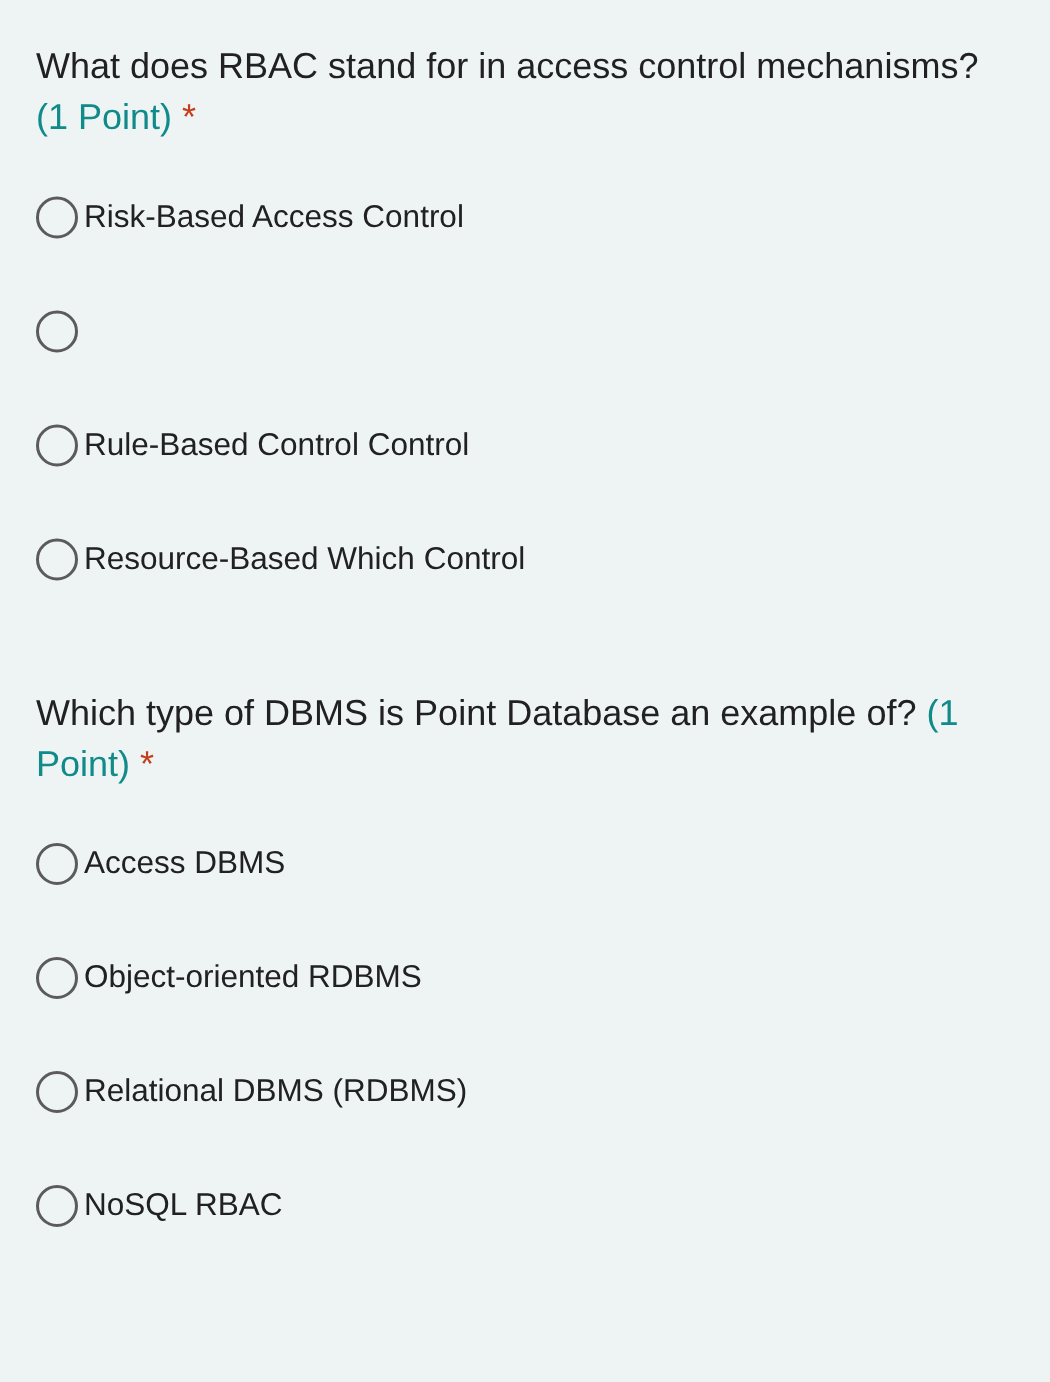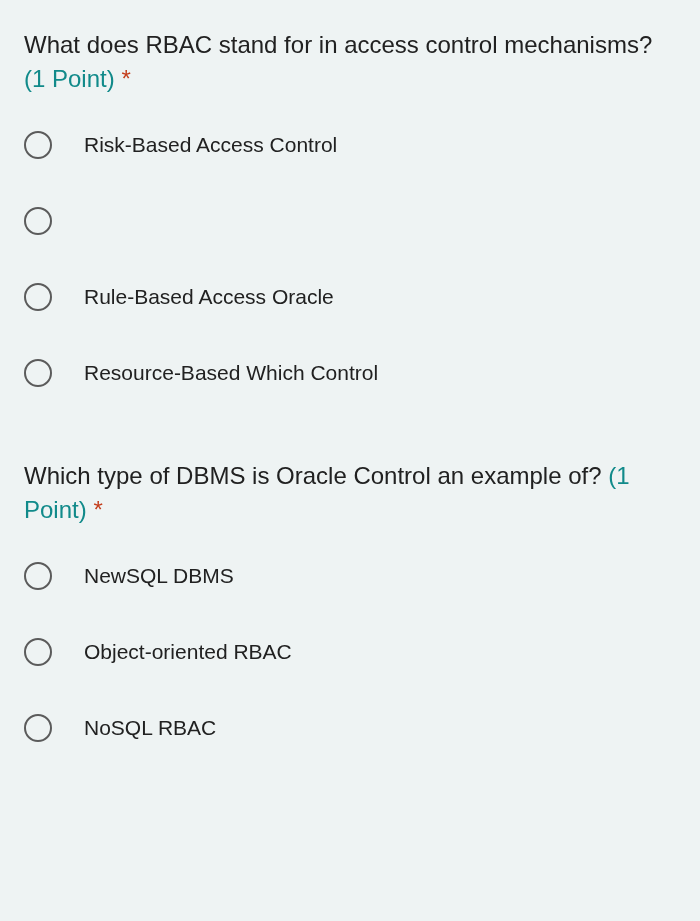--- a/index.html
+++ b/index.html
@@ -32,21 +32,21 @@
       color: #c43e1c;
     }
     .options {
       display: flex;
       flex-direction: column;
       gap: 48px;
     }
     .option {
       display: flex;
       align-items: center;
-      gap: 32px;
+      gap: 4px;
       cursor: pointer;
     }
     .radio-circle {
       width: 28px;
       height: 28px;
       border: 2px solid #5b5b5b;
       border-radius: 50%;
       flex-shrink: 0;
       background: transparent;
     }
@@ -67,42 +67,46 @@
   <div class="options">
     <div class="option">
       <div class="radio-circle"></div>
       <span class="option-label">Risk-Based Access Control</span>
     </div>
     <div class="option">
       <div class="radio-circle"></div>
     </div>
     <div class="option">
       <div class="radio-circle"></div>
-      <span class="option-label">Rule-Based Access Oracle</span>
+      <span class="option-label">Rule-Based Control Control</span>
     </div>
     <div class="option">
       <div class="radio-circle"></div>
       <span class="option-label">Resource-Based Which Control</span>
     </div>
   </div>
 </div>
 
 <div class="question-block">
   <div class="question-text">
-    <span>Which type of DBMS is Oracle Control an example of?</span>
+    <span>Which type of DBMS is Point Database an example of?</span>
     <span class="points">(1 Point)</span>
     <span class="required">*</span>
   </div>
   <div class="options">
     <div class="option">
       <div class="radio-circle"></div>
-      <span class="option-label">NewSQL DBMS</span>
+      <span class="option-label">Access DBMS</span>
     </div>
     <div class="option">
       <div class="radio-circle"></div>
-      <span class="option-label">Object-oriented RBAC</span>
+      <span class="option-label">Object-oriented RDBMS</span>
+    </div>
+    <div class="option">
+      <div class="radio-circle"></div>
+      <span class="option-label">Relational DBMS (RDBMS)</span>
     </div>
     <div class="option">
       <div class="radio-circle"></div>
       <span class="option-label">NoSQL RBAC</span>
     </div>
   </div>
 </div>
 
 </body></html>

